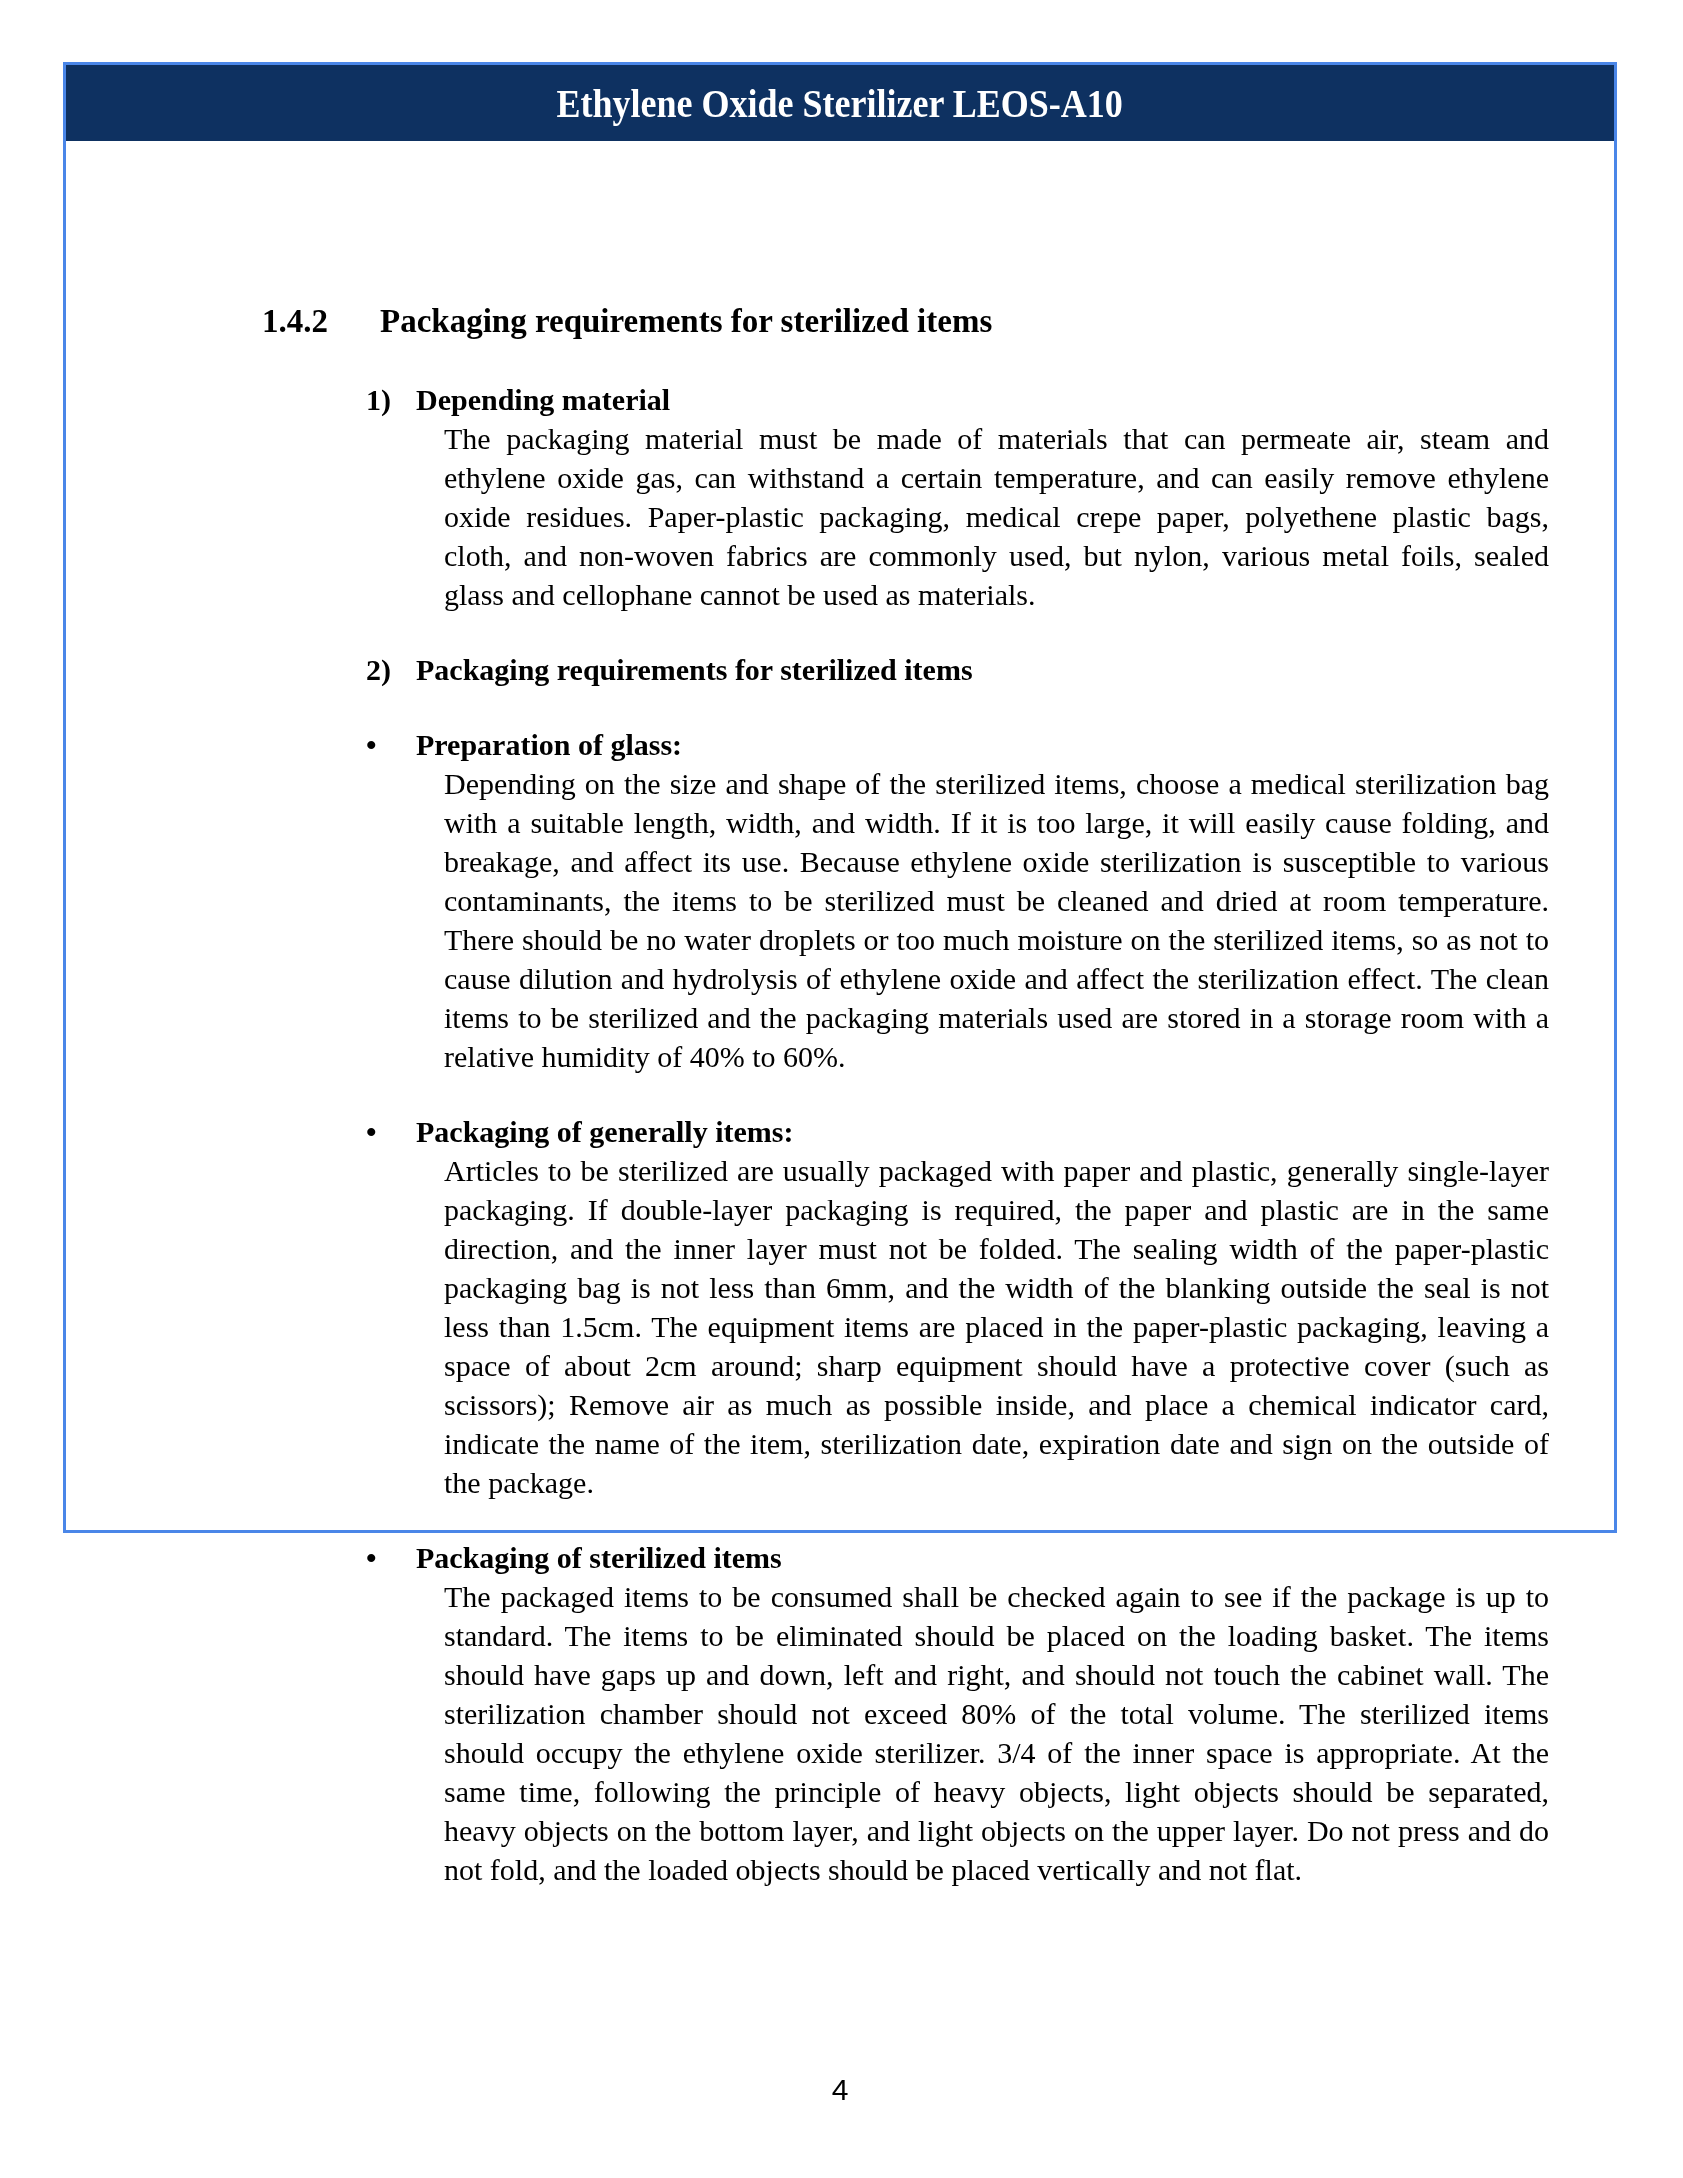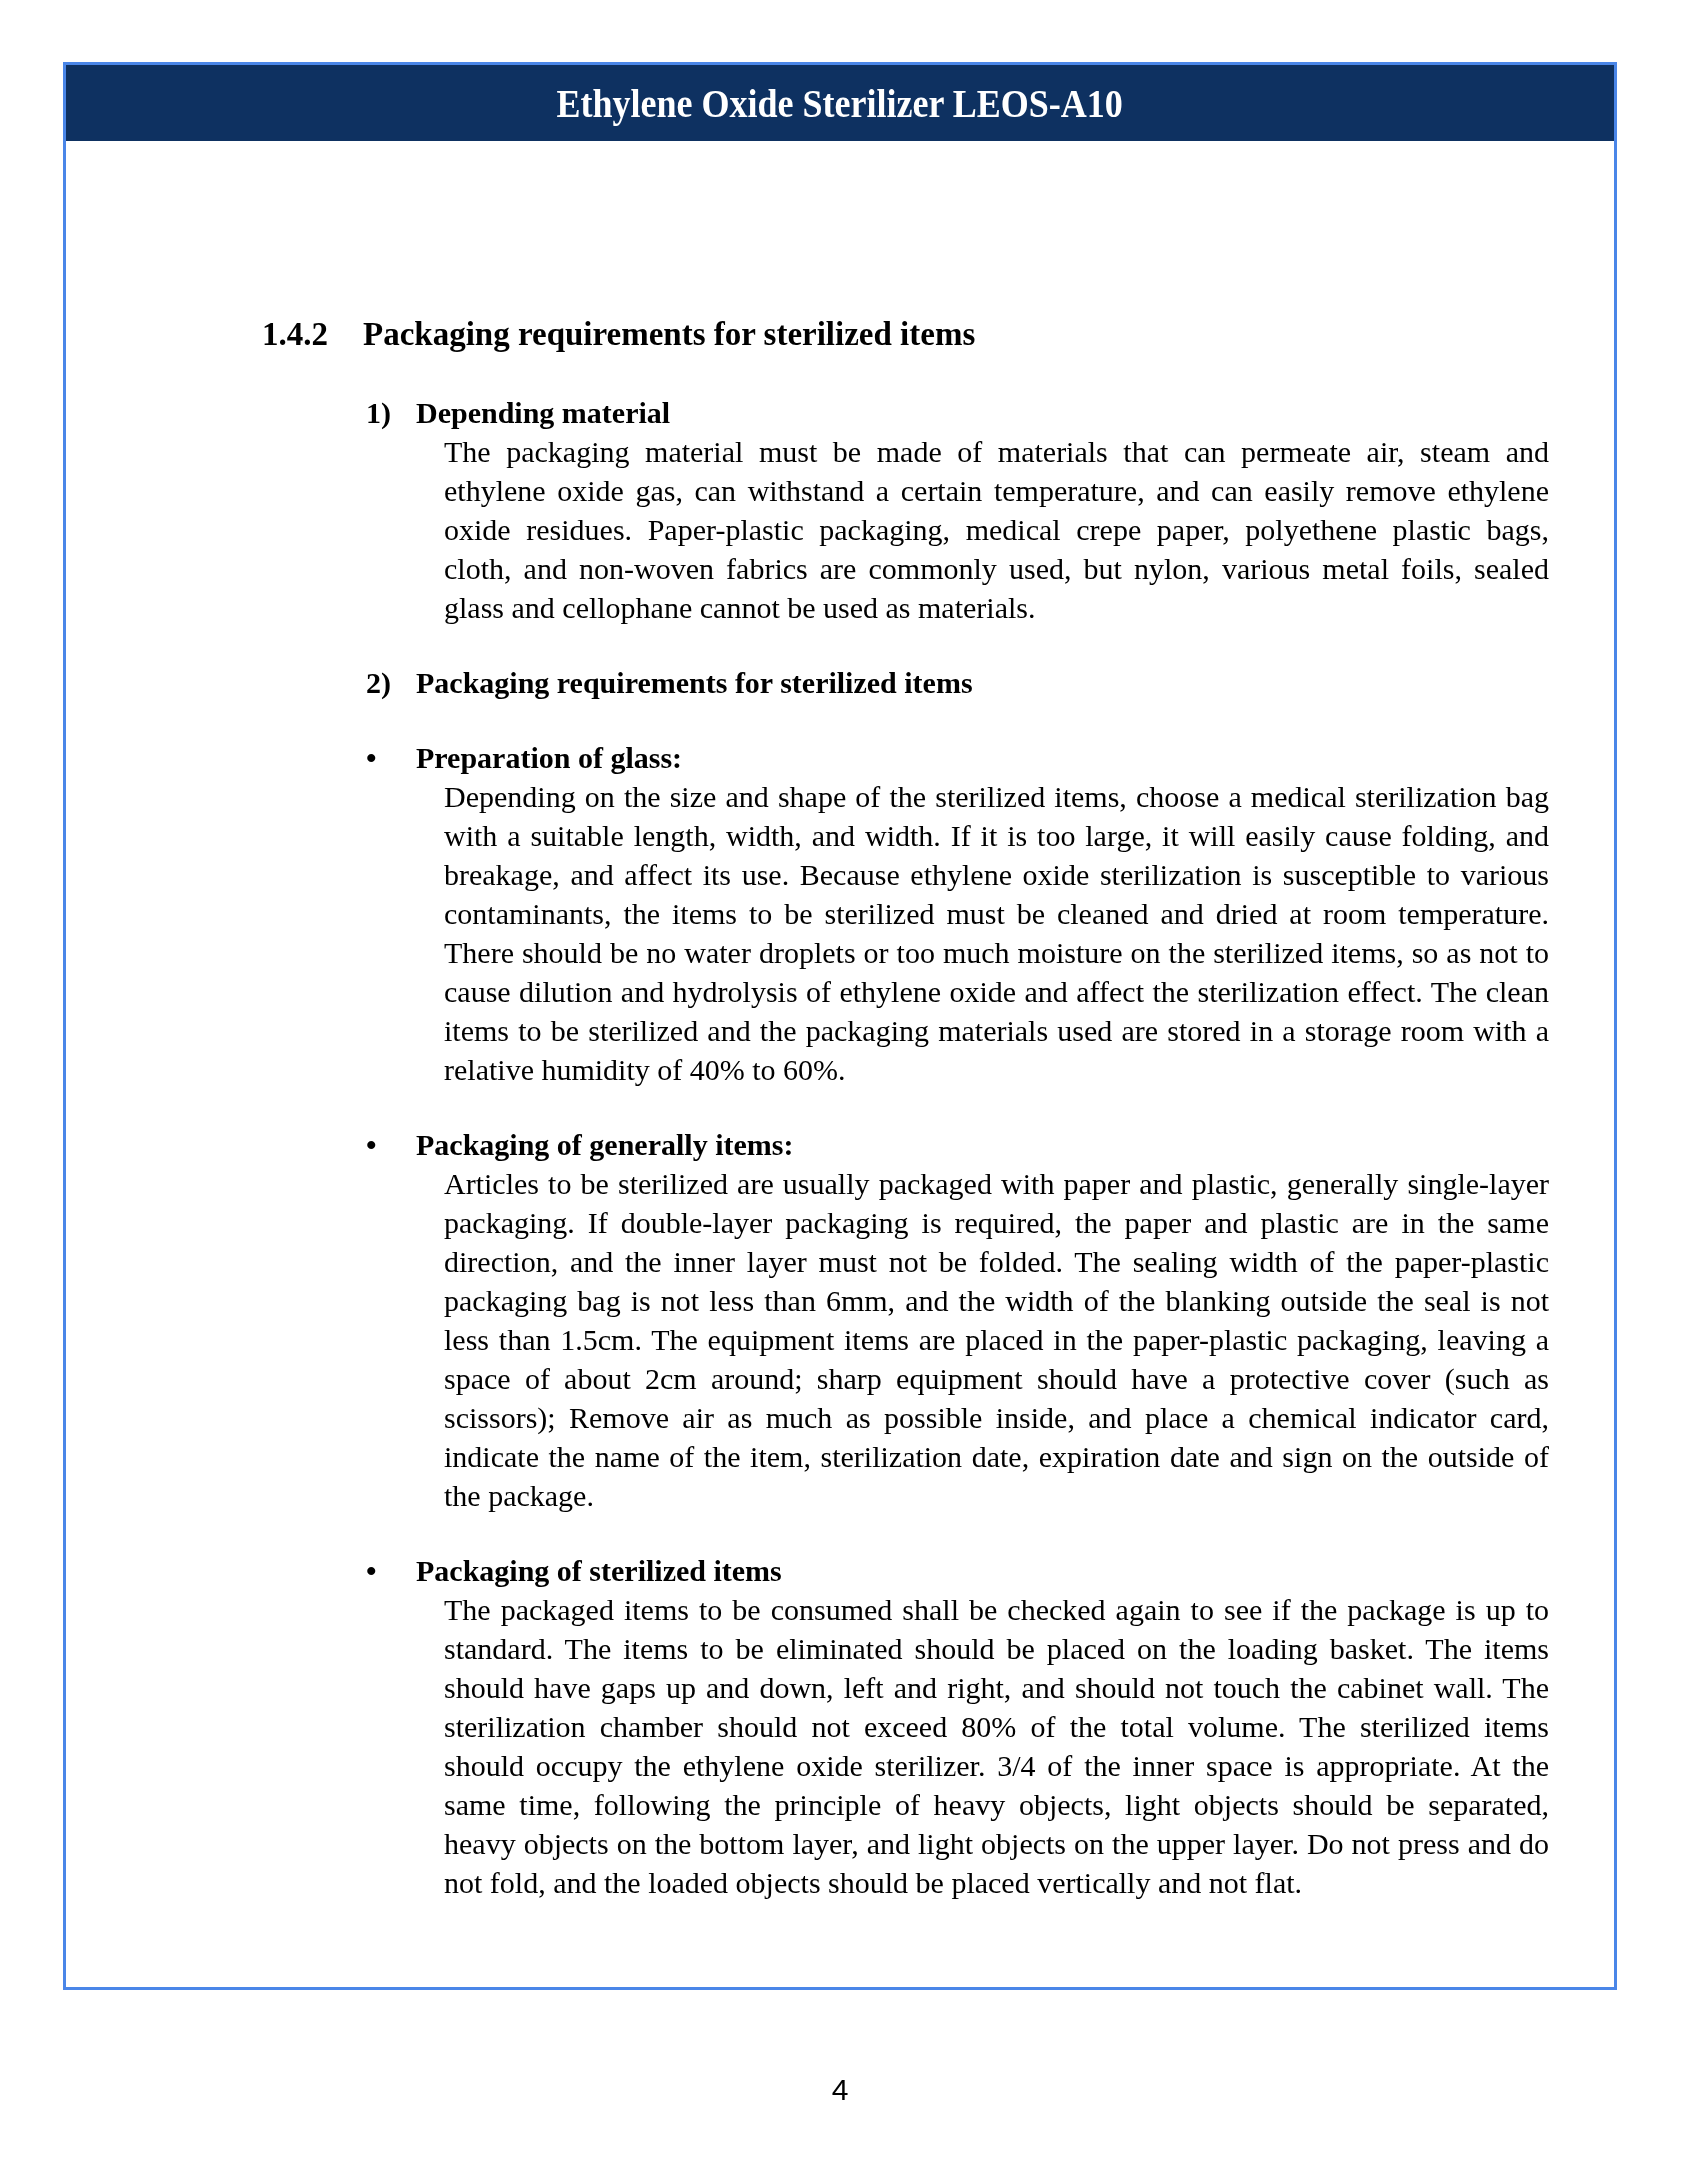--- a/index.html
+++ b/index.html
@@ -12,21 +12,21 @@
     position:relative;
     width:1683px;height:2178px;
     background:#ffffff;
     overflow:hidden;
     font-family:"Liberation Serif","DejaVu Serif",serif;
     color:var(--text);
   }
   .frame{
     position:absolute;
     left:63px;top:62px;
-    width:1554px;height:1928px;
+    width:1554px;height:1471px;
     border:3px solid var(--border);
     box-sizing:border-box;
   }
   .titlebar{
     position:absolute;
     left:0;top:0;right:0;
     height:76px;
     background:var(--header-bg);
     display:flex;align-items:center;justify-content:center;
   }
@@ -42,24 +42,25 @@
   }
   .content{
     position:absolute;
     left:196px;top:236px;
     width:1287px;
     font-size:30px;
     line-height:39px;
   }
   .sec-heading{
     display:flex;
-    margin:13px 0 38px 0;
+    margin:0 0 38px 0;
     font-size:33px;
     line-height:41px;
     font-weight:bold;
+    gap:17px;
   }
   .sec-num{min-width:101px;}
   .item{
     margin:0 0 36px 104px;
   }
   .item:last-child{margin-bottom:0;}
   .heading-row{
     display:flex;
     font-weight:bold;
   }

